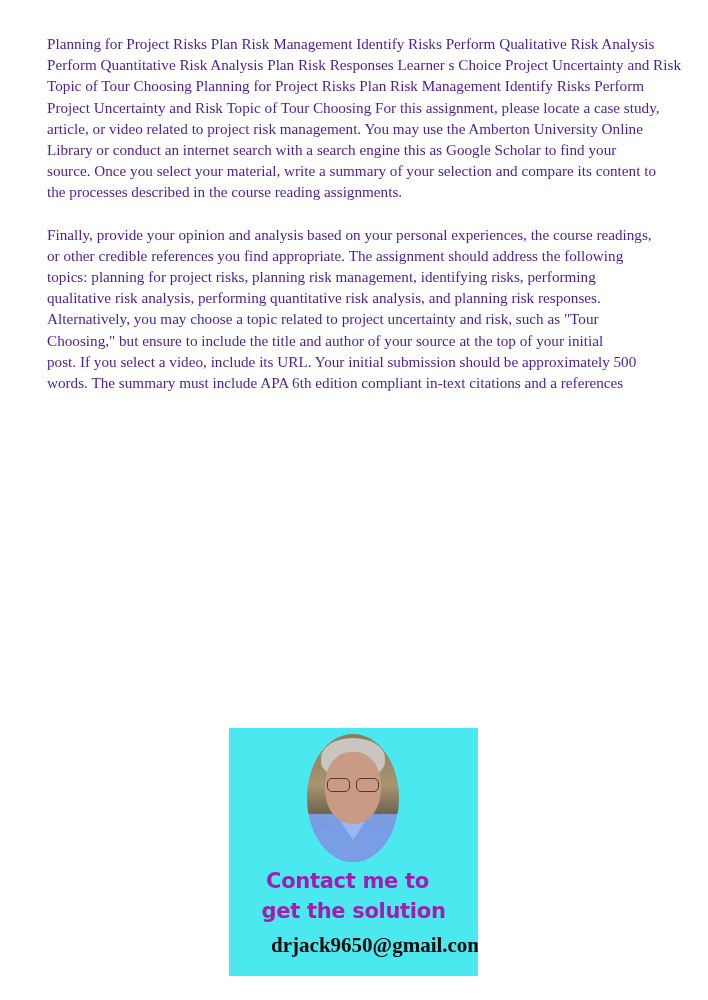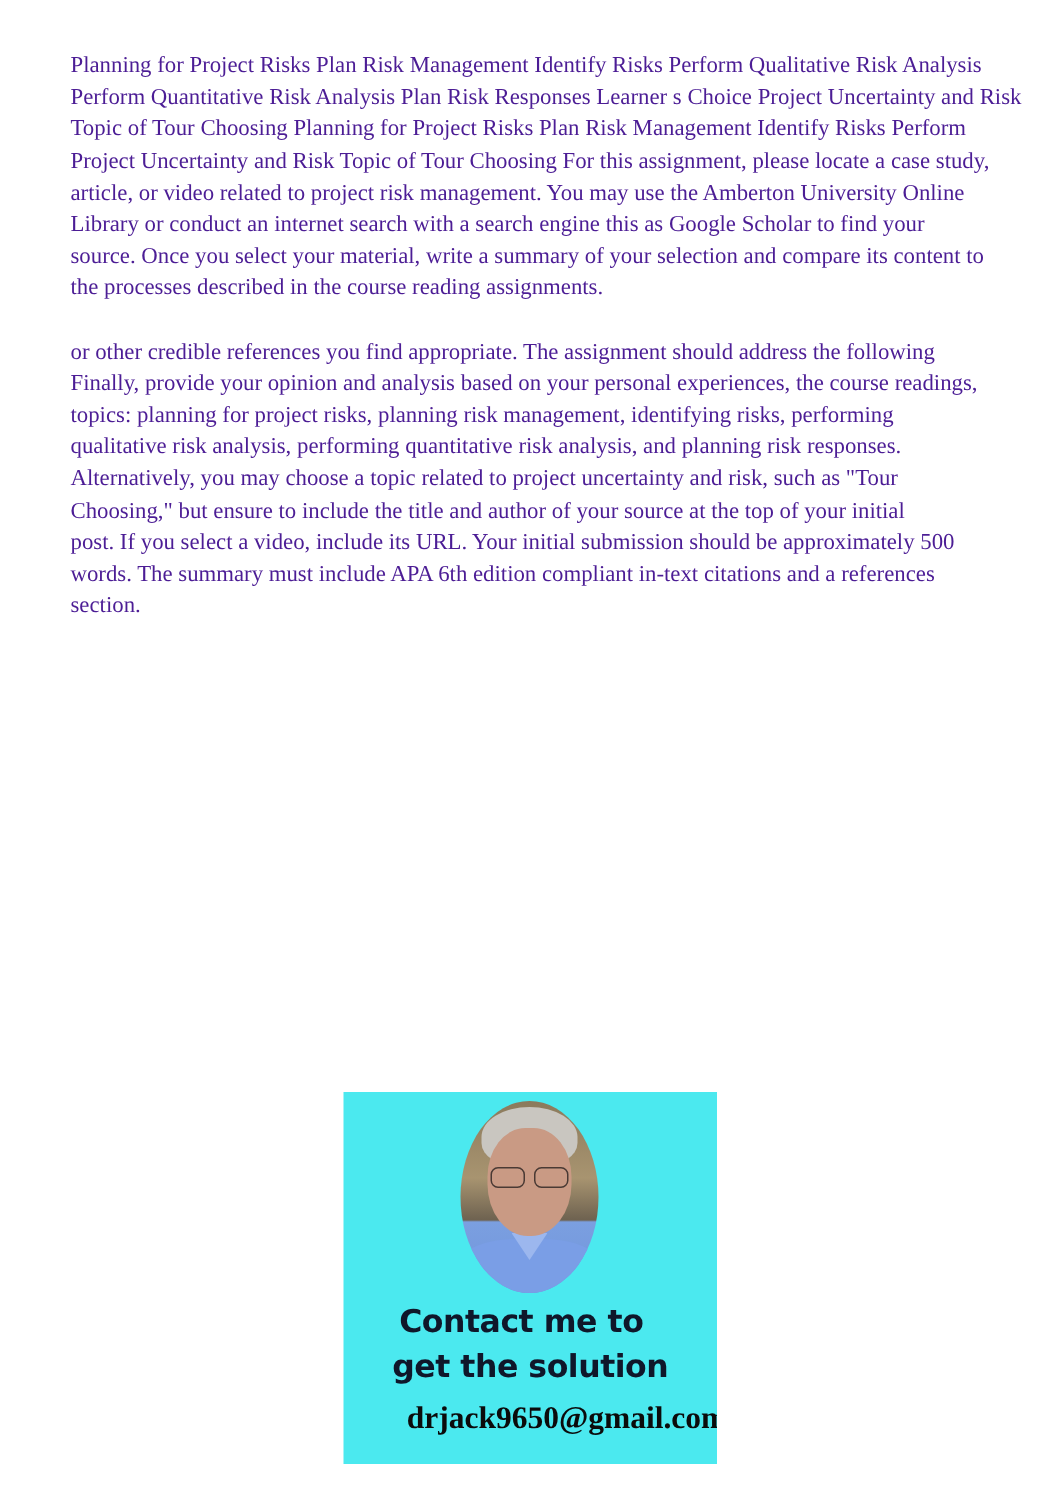--- a/index.html
+++ b/index.html
@@ -107,21 +107,21 @@
     }
     .contact-headline {
       position: absolute;
       left: 0;
       width: 249px;
       text-align: center;
       font-family: "DejaVu Sans", "Liberation Sans", sans-serif;
       font-weight: bold;
       font-size: 21px;
       line-height: 30px;
-      color: #0f172a;
+      color: #a21caf;
       letter-spacing: -0.3px;
     }
     .contact-headline.l1 { top: 138px; left: -6px; }
     .contact-headline.l2 { top: 168px; }
     .contact-email {
       position: absolute;
       left: 0;
       top: 202px;
       width: 298px;
       text-align: center;
@@ -140,29 +140,28 @@
     <span class="line">Planning for Project Risks Plan Risk Management Identify Risks Perform Qualitative Risk Analysis</span>
     <span class="line">Perform Quantitative Risk Analysis Plan Risk Responses Learner s Choice Project Uncertainty and Risk</span>
     <span class="line">Topic of Tour Choosing Planning for Project Risks Plan Risk Management Identify Risks Perform</span>
     <span class="line">Project Uncertainty and Risk Topic of Tour Choosing For this assignment, please locate a case study,</span>
     <span class="line">article, or video related to project risk management. You may use the Amberton University Online</span>
     <span class="line">Library or conduct an internet search with a search engine this as Google Scholar to find your</span>
     <span class="line">source. Once you select your material, write a summary of your selection and compare its content to</span>
     <span class="line">the processes described in the course reading assignments.</span>
   </p>
   <p class="para">
+    <span class="line">Finally, provide your opinion and analysis based on your personal experiences, the course readings,</span>
     <span class="line">or other credible references you find appropriate. The assignment should address the following</span>
-    <span class="line">Finally, provide your opinion and analysis based on your personal experiences, the course readings,</span>
     <span class="line">topics: planning for project risks, planning risk management, identifying risks, performing</span>
     <span class="line">qualitative risk analysis, performing quantitative risk analysis, and planning risk responses.</span>
     <span class="line">Alternatively, you may choose a topic related to project uncertainty and risk, such as "Tour</span>
     <span class="line">Choosing," but ensure to include the title and author of your source at the top of your initial</span>
     <span class="line">post. If you select a video, include its URL. Your initial submission should be approximately 500</span>
     <span class="line">words. The summary must include APA 6th edition compliant in-text citations and a references</span>
-    <span class="line">section.</span>
   </p>
 </div>
 
 <div class="contact-card">
   <div class="portrait">
     <div class="shirt"></div>
     <div class="collar"></div>
     <div class="hair"></div>
     <div class="face"></div>
     <div class="glasses">

